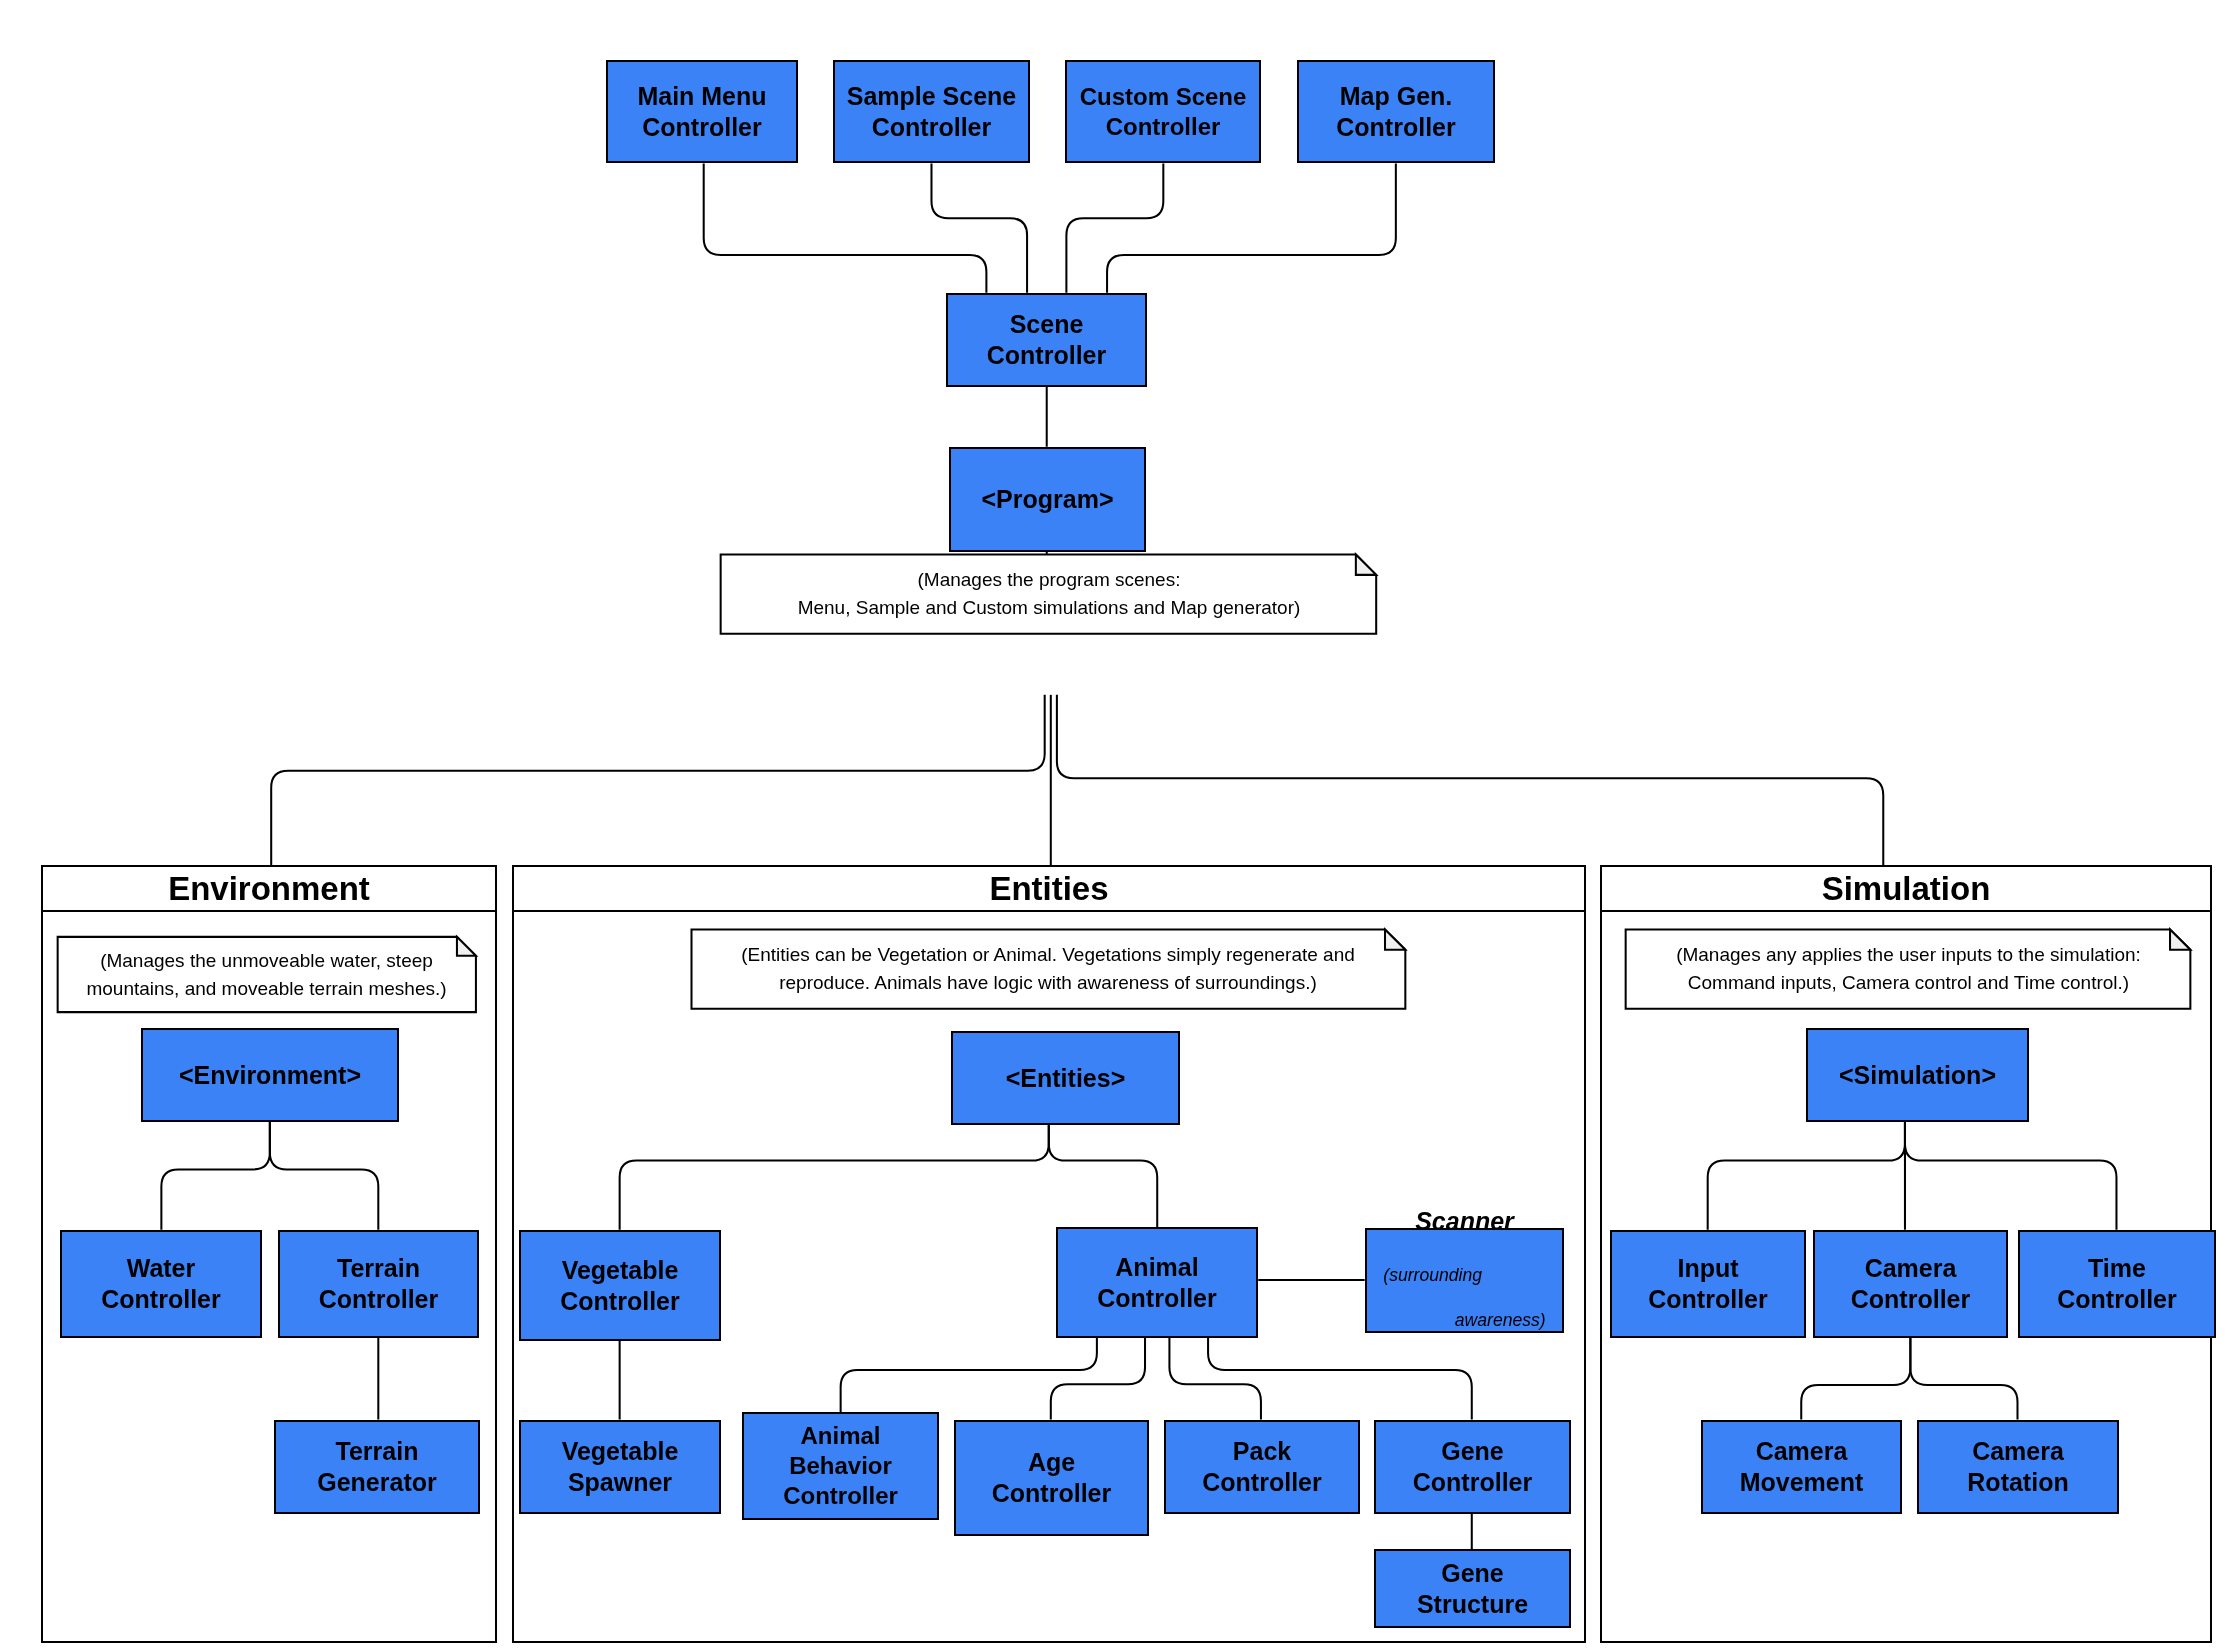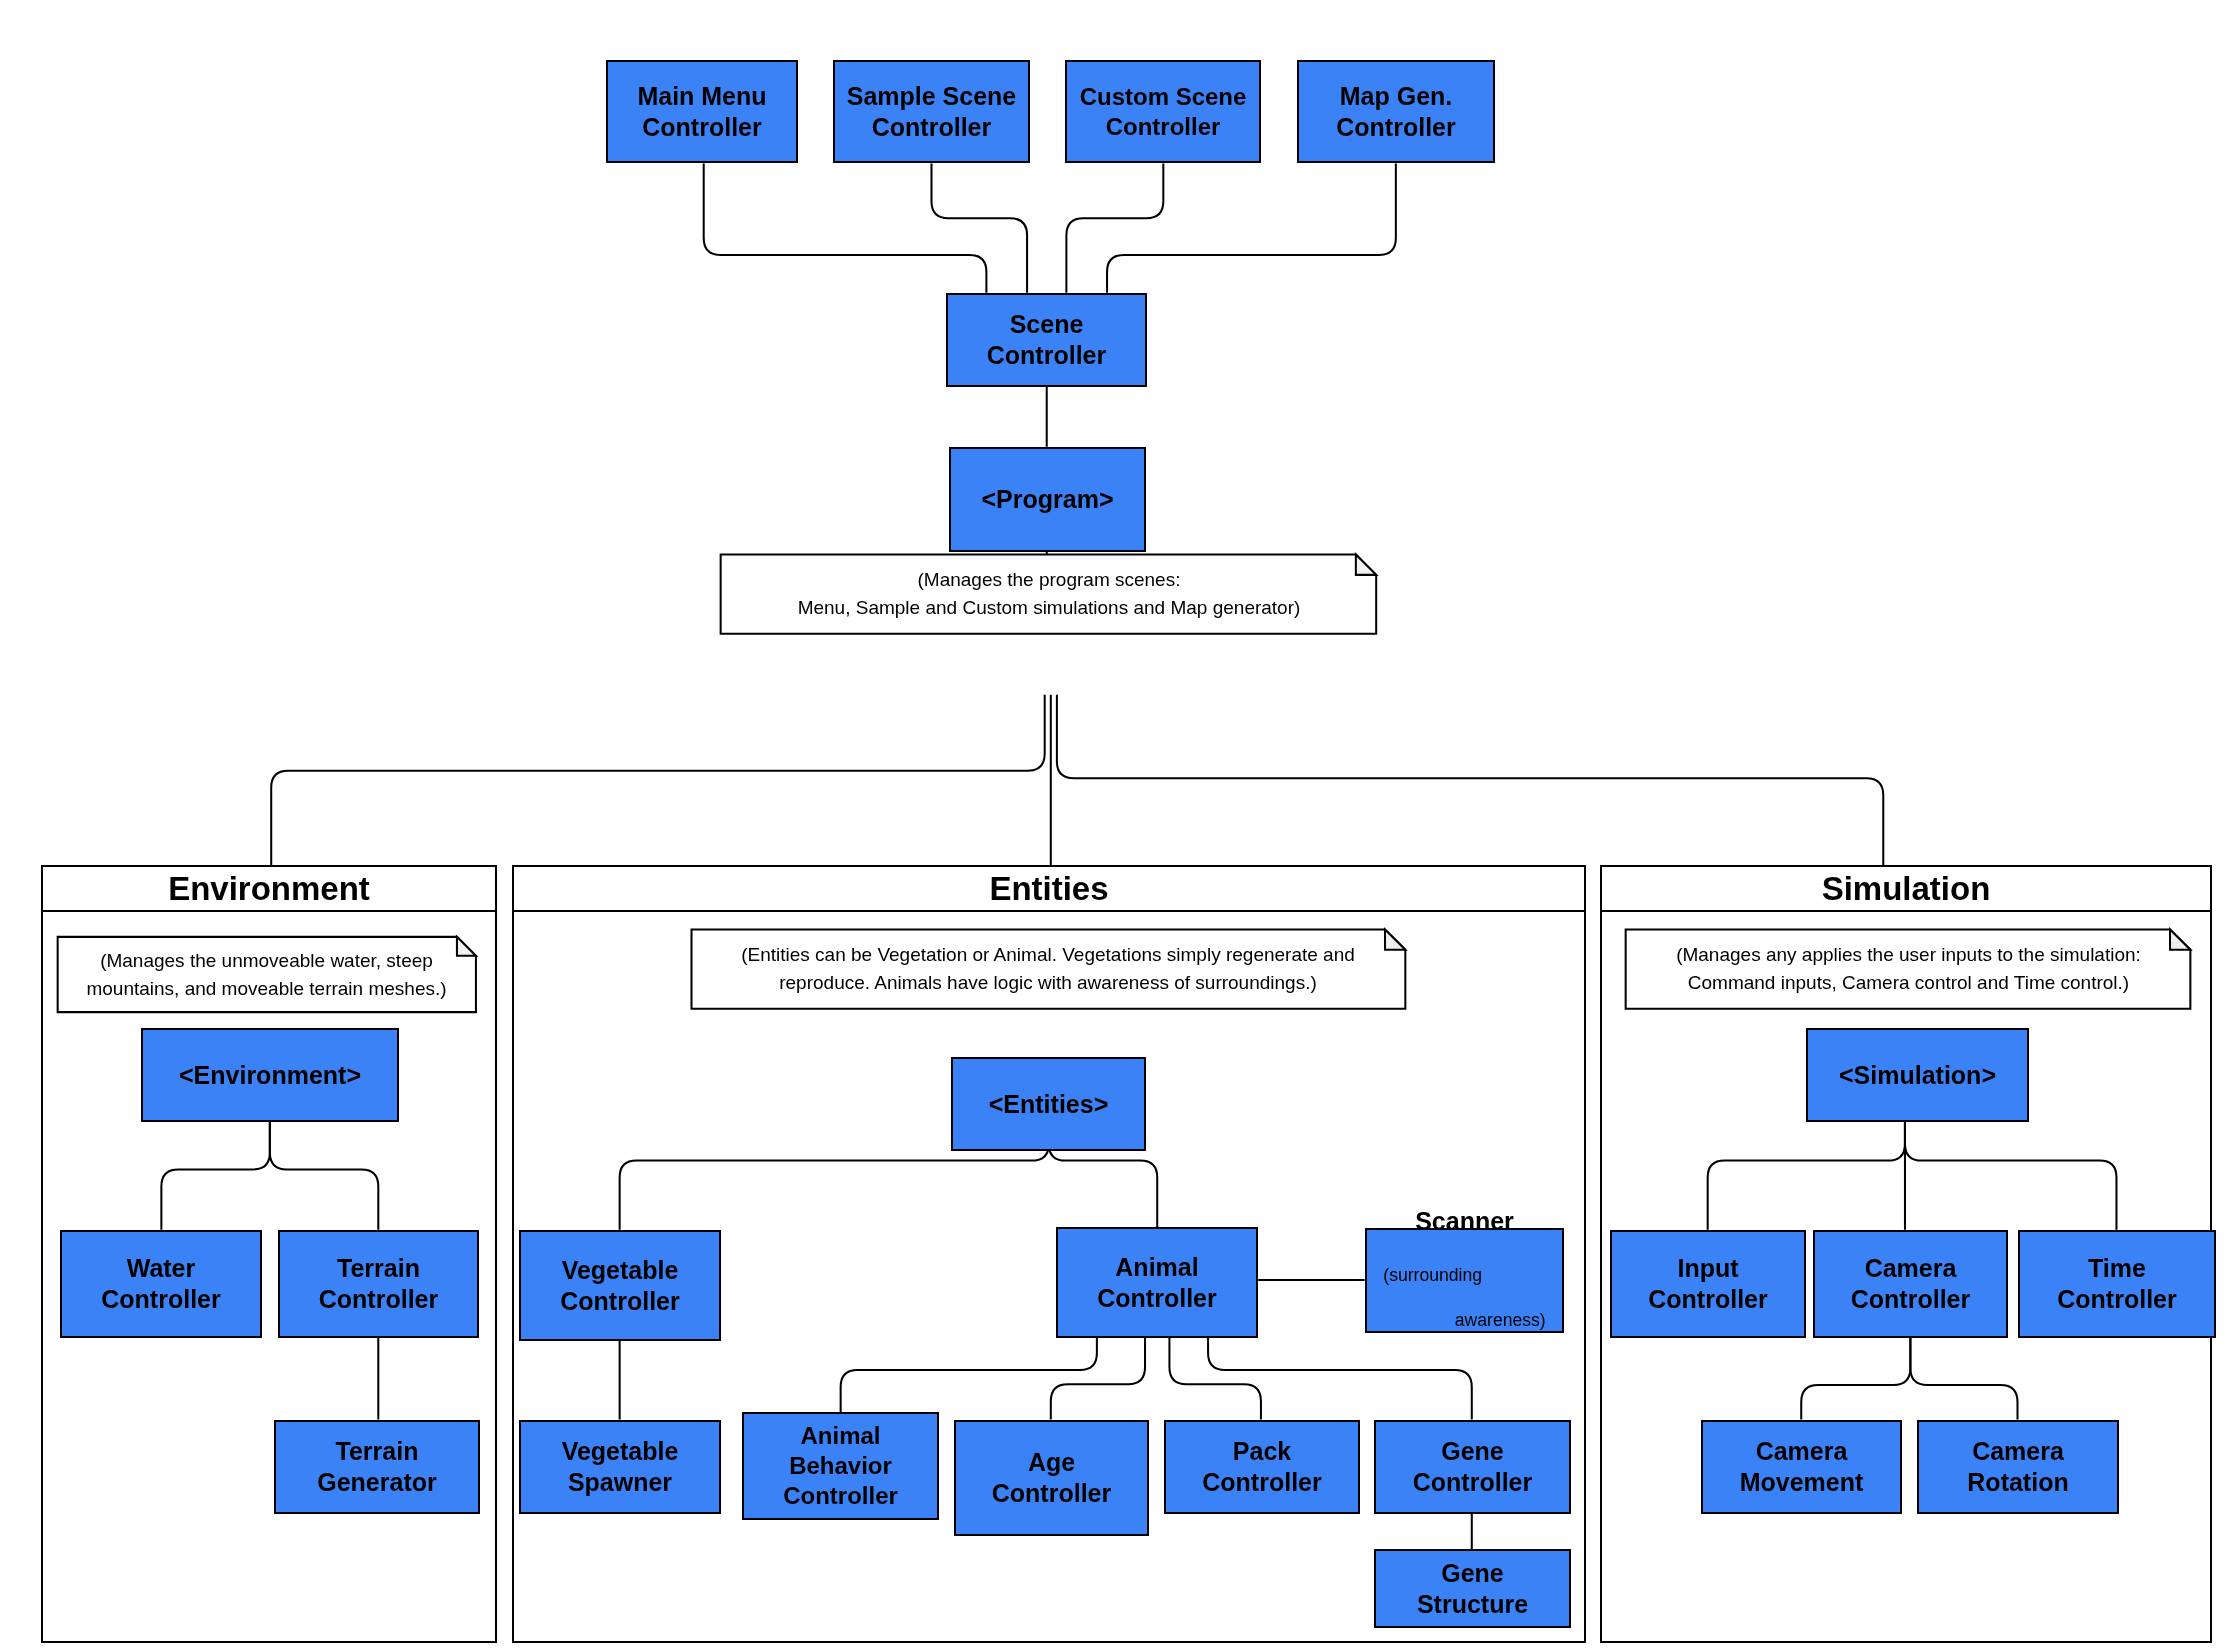--- a/index.html
+++ b/index.html
@@ -15,21 +15,21 @@
   .pkg-bar{position:absolute;left:0;right:0;bottom:0;height:43px;border-top:2.7px solid #000;
     display:flex;align-items:center;justify-content:center;font-weight:bold;font-size:31px;}
   
   #wires{position:absolute;left:0;top:0;z-index:2;pointer-events:none;}
   
   .node{position:absolute;background:#3b82f6;border:2.7px solid #000;z-index:3;box-sizing:border-box;
     display:flex;align-items:center;justify-content:center;text-align:center;
     font-weight:bold;font-size:25px;line-height:1.24;white-space:pre-line;}
   .node.small{font-size:24px;}
   
-  .node.scanner{flex-direction:column;justify-content:center;align-items:stretch;padding:4.1px 6.8px;}
+  .node.scanner{flex-direction:column;justify-content:center;align-items:stretch;padding:4.1px 6.8px;font-style:italic;}
   .scanner-title{font-weight:bold;font-size:25px;text-align:center;}
   .scanner-sub{font-weight:normal;font-size:17.6px;line-height:1.3;margin-top:4.1px;}
   .scanner-sub .l1{display:block;text-align:left;padding-left:9.5px;}
   .scanner-sub .l2{display:block;text-align:right;padding-right:9.5px;}
   
   .note-text{position:absolute;z-index:3;display:flex;align-items:center;justify-content:center;
     text-align:center;font-size:19px;line-height:1.5;white-space:pre-line;background:transparent;}
 </style>
 </head>
 <body>
@@ -114,21 +114,21 @@
   <div class="node" style="left:274px;top:1420px;width:206px;height:94px;">Terrain
 Generator</div>
 
   <div class="pkg" style="left:512px;top:865px;width:1074px;height:778px;">
     <div class="pkg-hdr">
       <span>Entities</span>
     </div>
   </div>
   <div class="note-text" style="left:698px;top:932px;width:700px;height:74px;">(Entities can be Vegetation or Animal. Vegetations simply regenerate and
 reproduce. Animals have logic with awareness of surroundings.)</div>
-  <div class="node" style="left:951px;top:1057px;width:195px;height:94px;">&lt;Entities&gt;</div>
+  <div class="node" style="left:951px;top:1031px;width:229px;height:94px;">&lt;Entities&gt;</div>
   <div class="node" style="left:519px;top:1230px;width:202px;height:111px;">Vegetable
 Controller</div>
   <div class="node" style="left:1056px;top:1227px;width:202px;height:111px;">Animal
 Controller</div>
   <div class="node scanner" style="left:1365px;top:1228px;width:199px;height:105px;">
     <div class="scanner-title">Scanner</div>
     <div class="scanner-sub">
       <span class="l1">(surrounding</span>
       <span class="l2">awareness)</span>
     </div>

